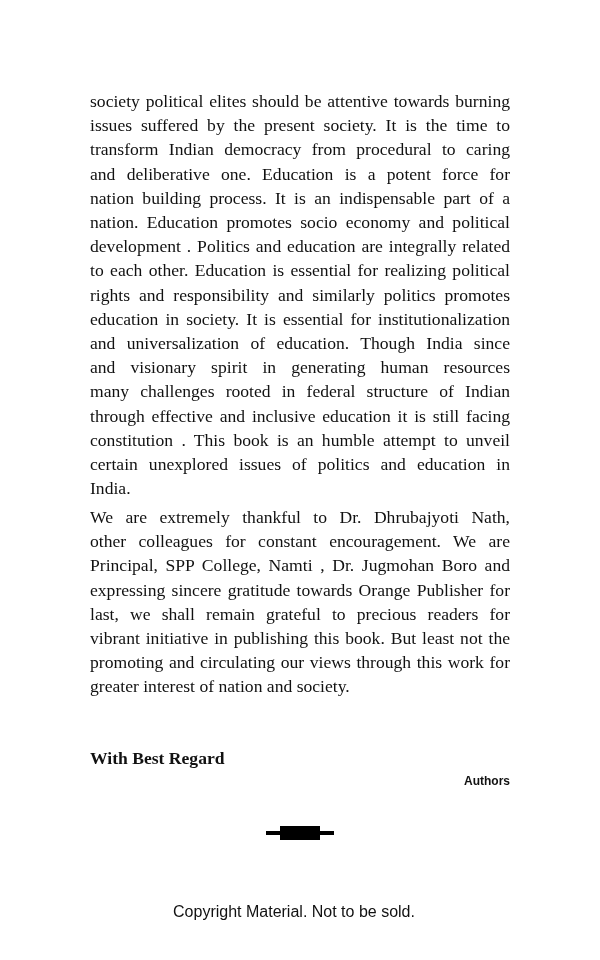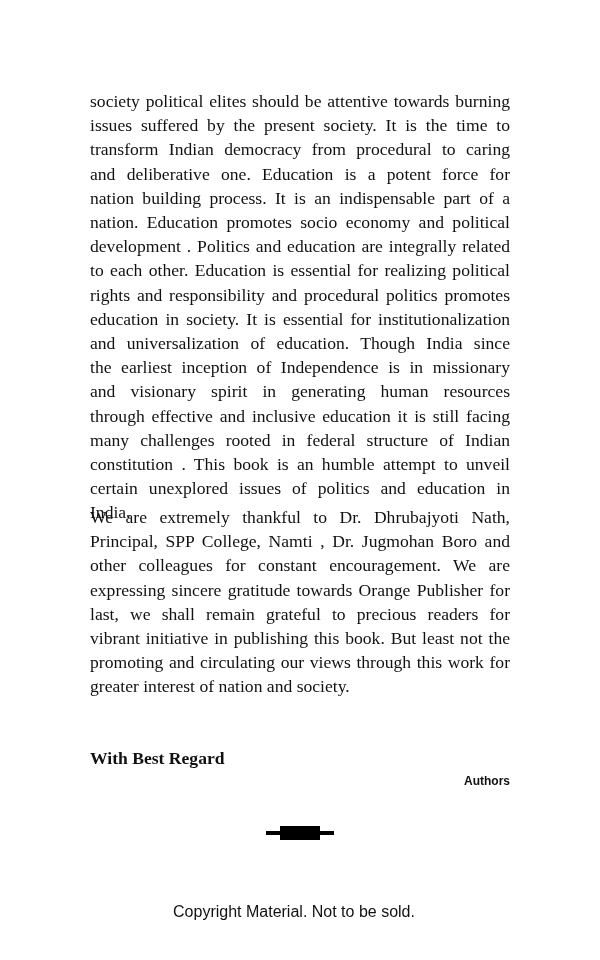--- a/index.html
+++ b/index.html
@@ -97,38 +97,37 @@
 <div class="page-text" id="para1">
   <p class="para" id="p1lines">
       <span class="line">society political elites should be attentive towards burning</span>
       <span class="line">issues suffered by the present society. It is the time to</span>
       <span class="line">transform Indian democracy from procedural to caring</span>
       <span class="line">and deliberative one. Education is a potent force for</span>
       <span class="line">nation building process. It is an indispensable part of a</span>
       <span class="line">nation. Education promotes socio economy and political</span>
       <span class="line">development . Politics and education are integrally related</span>
       <span class="line">to each other. Education is essential for realizing political</span>
-      <span class="line">rights and responsibility and procedural politics promotes</span>
+      <span class="line">rights and responsibility and similarly politics promotes</span>
       <span class="line">education in society. It is essential for institutionalization</span>
       <span class="line">and universalization of education.  Though  India since</span>
-      <span class="line">the earliest inception of Independence is in missionary</span>
       <span class="line">and visionary spirit in generating human resources</span>
+      <span class="line">many challenges  rooted in federal structure  of Indian</span>
       <span class="line">through effective and inclusive  education it is still facing</span>
-      <span class="line">many challenges  rooted in federal structure  of Indian</span>
       <span class="line">constitution . This book is an humble attempt to unveil</span>
       <span class="line">certain unexplored  issues of  politics and education in</span>
       <span class="line last">India.</span>
     </p>
 </div>
 
 <div class="page-text" id="para2">
   <p class="para" id="p2lines">
       <span class="line">We are extremely thankful to Dr. Dhrubajyoti Nath,</span>
+      <span class="line">other colleagues for constant encouragement. We are</span>
       <span class="line">Principal, SPP College, Namti , Dr. Jugmohan Boro and</span>
-      <span class="line">other colleagues for constant encouragement. We are</span>
       <span class="line">expressing sincere gratitude towards Orange Publisher for</span>
       <span class="line">last, we shall remain grateful to precious readers for</span>
       <span class="line">vibrant initiative in publishing this book. But least not the</span>
       <span class="line">promoting and circulating our views through this work for</span>
       <span class="line last">greater interest of nation and society.</span>
     </p>
 </div>
 
 <div class="sign-off">With Best Regard</div>
 <div class="signature">Authors</div>

